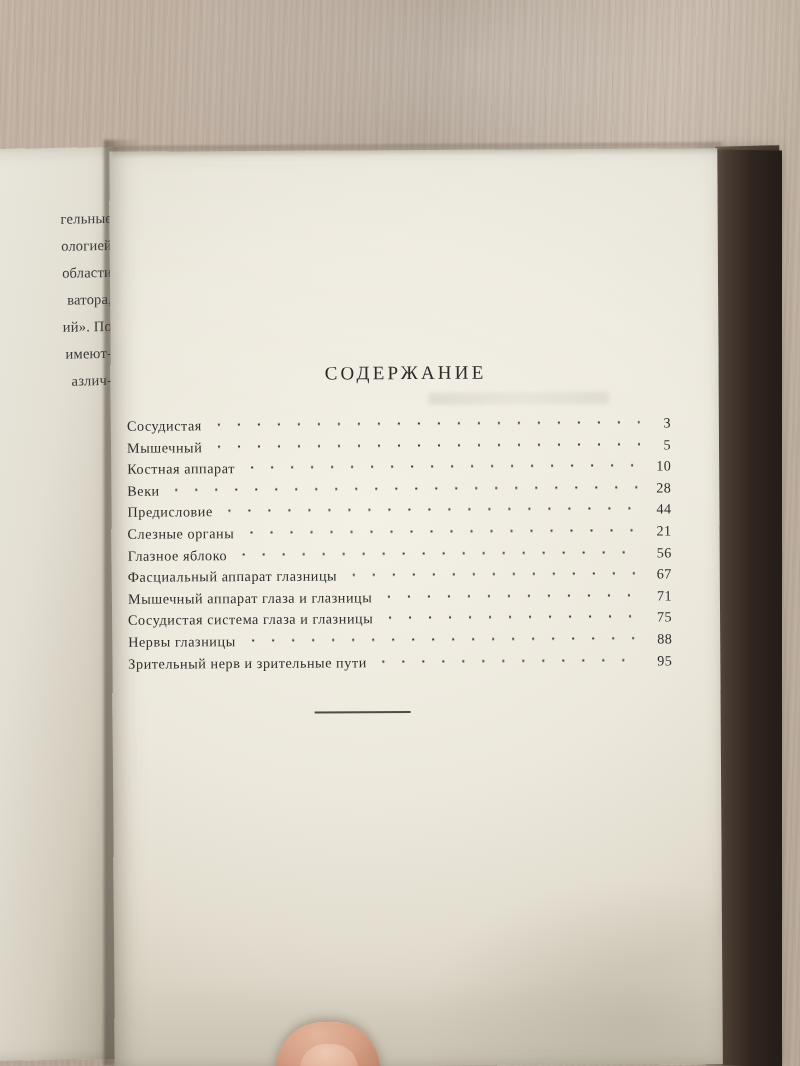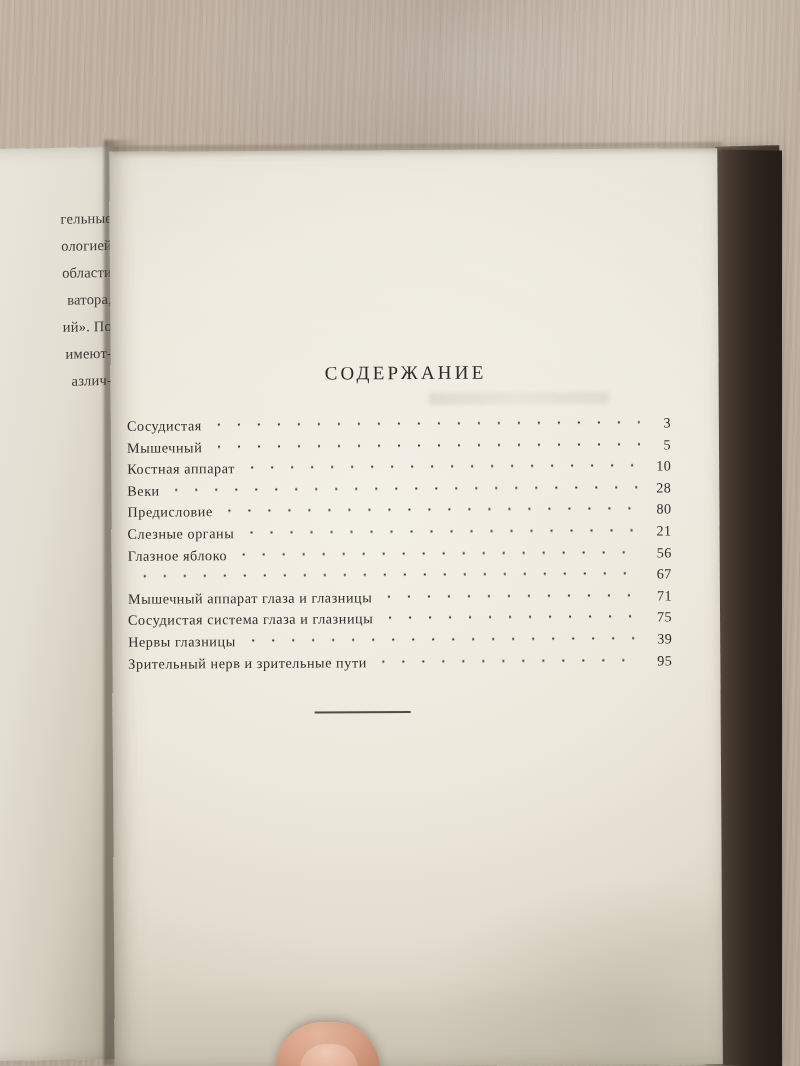--- a/index.html
+++ b/index.html
@@ -307,56 +307,57 @@
 
         <div class="toc-row">
           <span class="toc-label">Веки</span>
           <span class="toc-leader"></span>
           <span class="toc-page">28</span>
         </div>
 
         <div class="toc-row">
           <span class="toc-label">Предисловие</span>
           <span class="toc-leader"></span>
-          <span class="toc-page">80</span>
+          <span class="toc-page">44</span>
         </div>
 
         <div class="toc-row">
           <span class="toc-label">Слезные  органы</span>
           <span class="toc-leader"></span>
           <span class="toc-page">21</span>
         </div>
 
         <div class="toc-row">
           <span class="toc-label">Глазное  яблоко</span>
           <span class="toc-leader"></span>
           <span class="toc-page">56</span>
         </div>
 
         <div class="toc-row">
+          <span class="toc-label">Фасциальный  аппарат  глазницы</span>
           <span class="toc-leader"></span>
           <span class="toc-page">67</span>
         </div>
 
         <div class="toc-row">
           <span class="toc-label">Мышечный  аппарат  глаза  и  глазницы</span>
           <span class="toc-leader"></span>
           <span class="toc-page">71</span>
         </div>
 
         <div class="toc-row">
           <span class="toc-label">Сосудистая  система  глаза  и  глазницы</span>
           <span class="toc-leader"></span>
           <span class="toc-page">75</span>
         </div>
 
         <div class="toc-row">
           <span class="toc-label">Нервы  глазницы</span>
           <span class="toc-leader"></span>
-          <span class="toc-page">39</span>
+          <span class="toc-page">88</span>
         </div>
 
         <div class="toc-row">
           <span class="toc-label">Зрительный  нерв  и  зрительные  пути</span>
           <span class="toc-leader"></span>
           <span class="toc-page">95</span>
         </div>
 
       </div>
 

